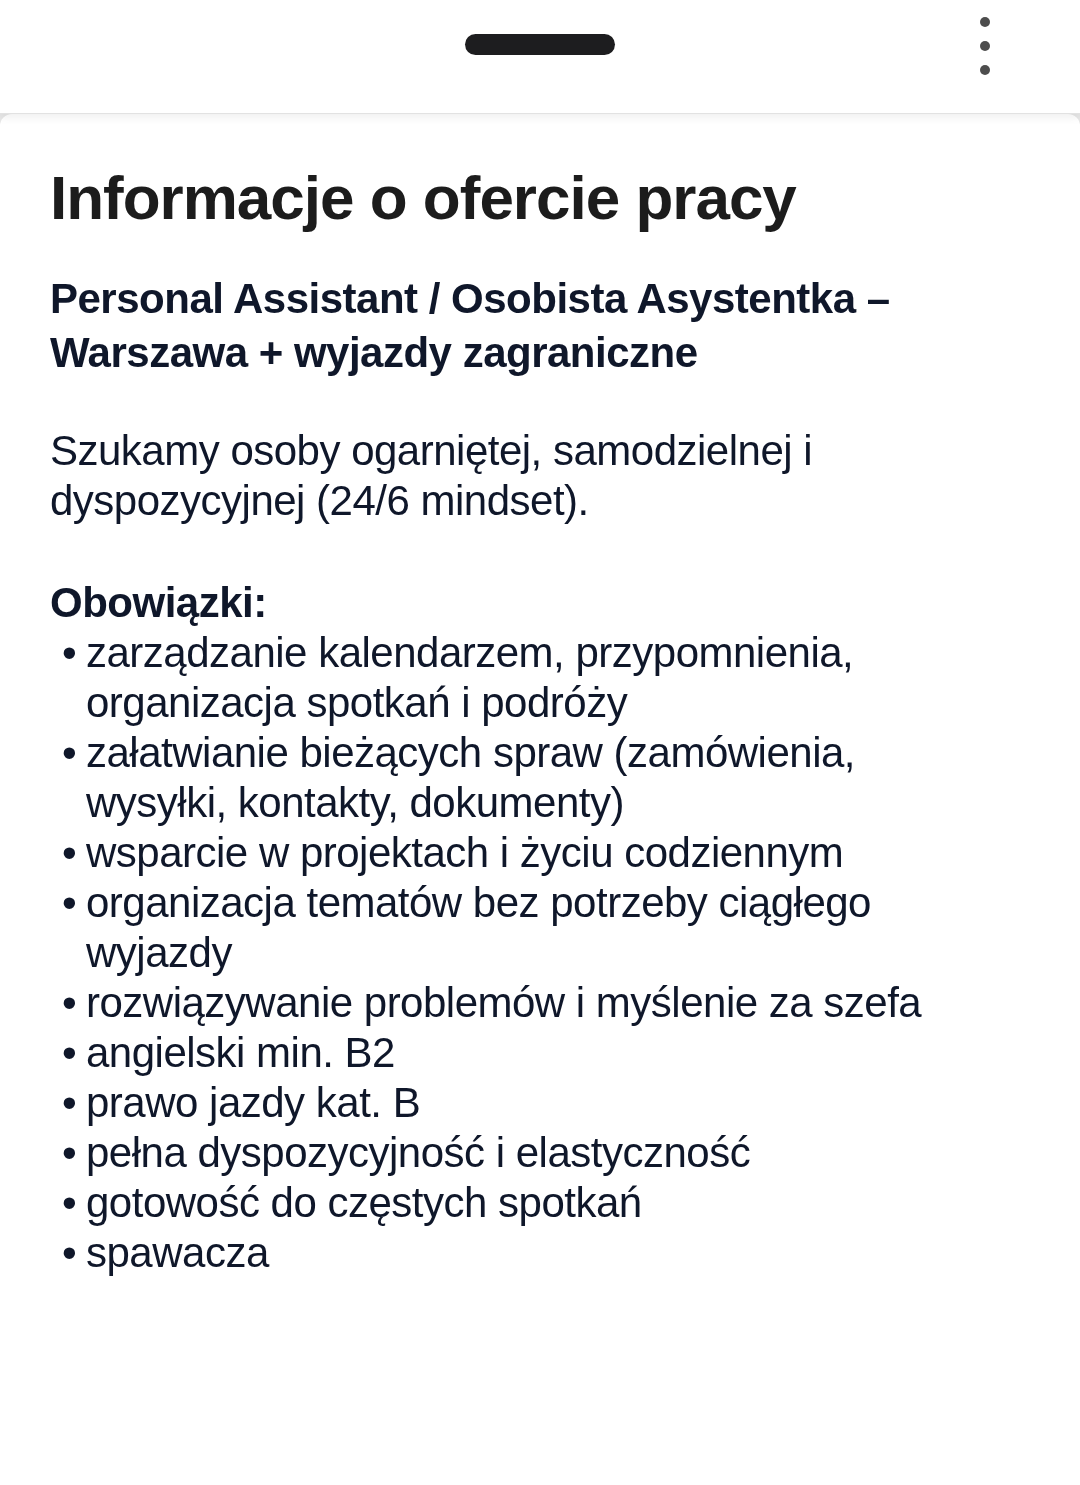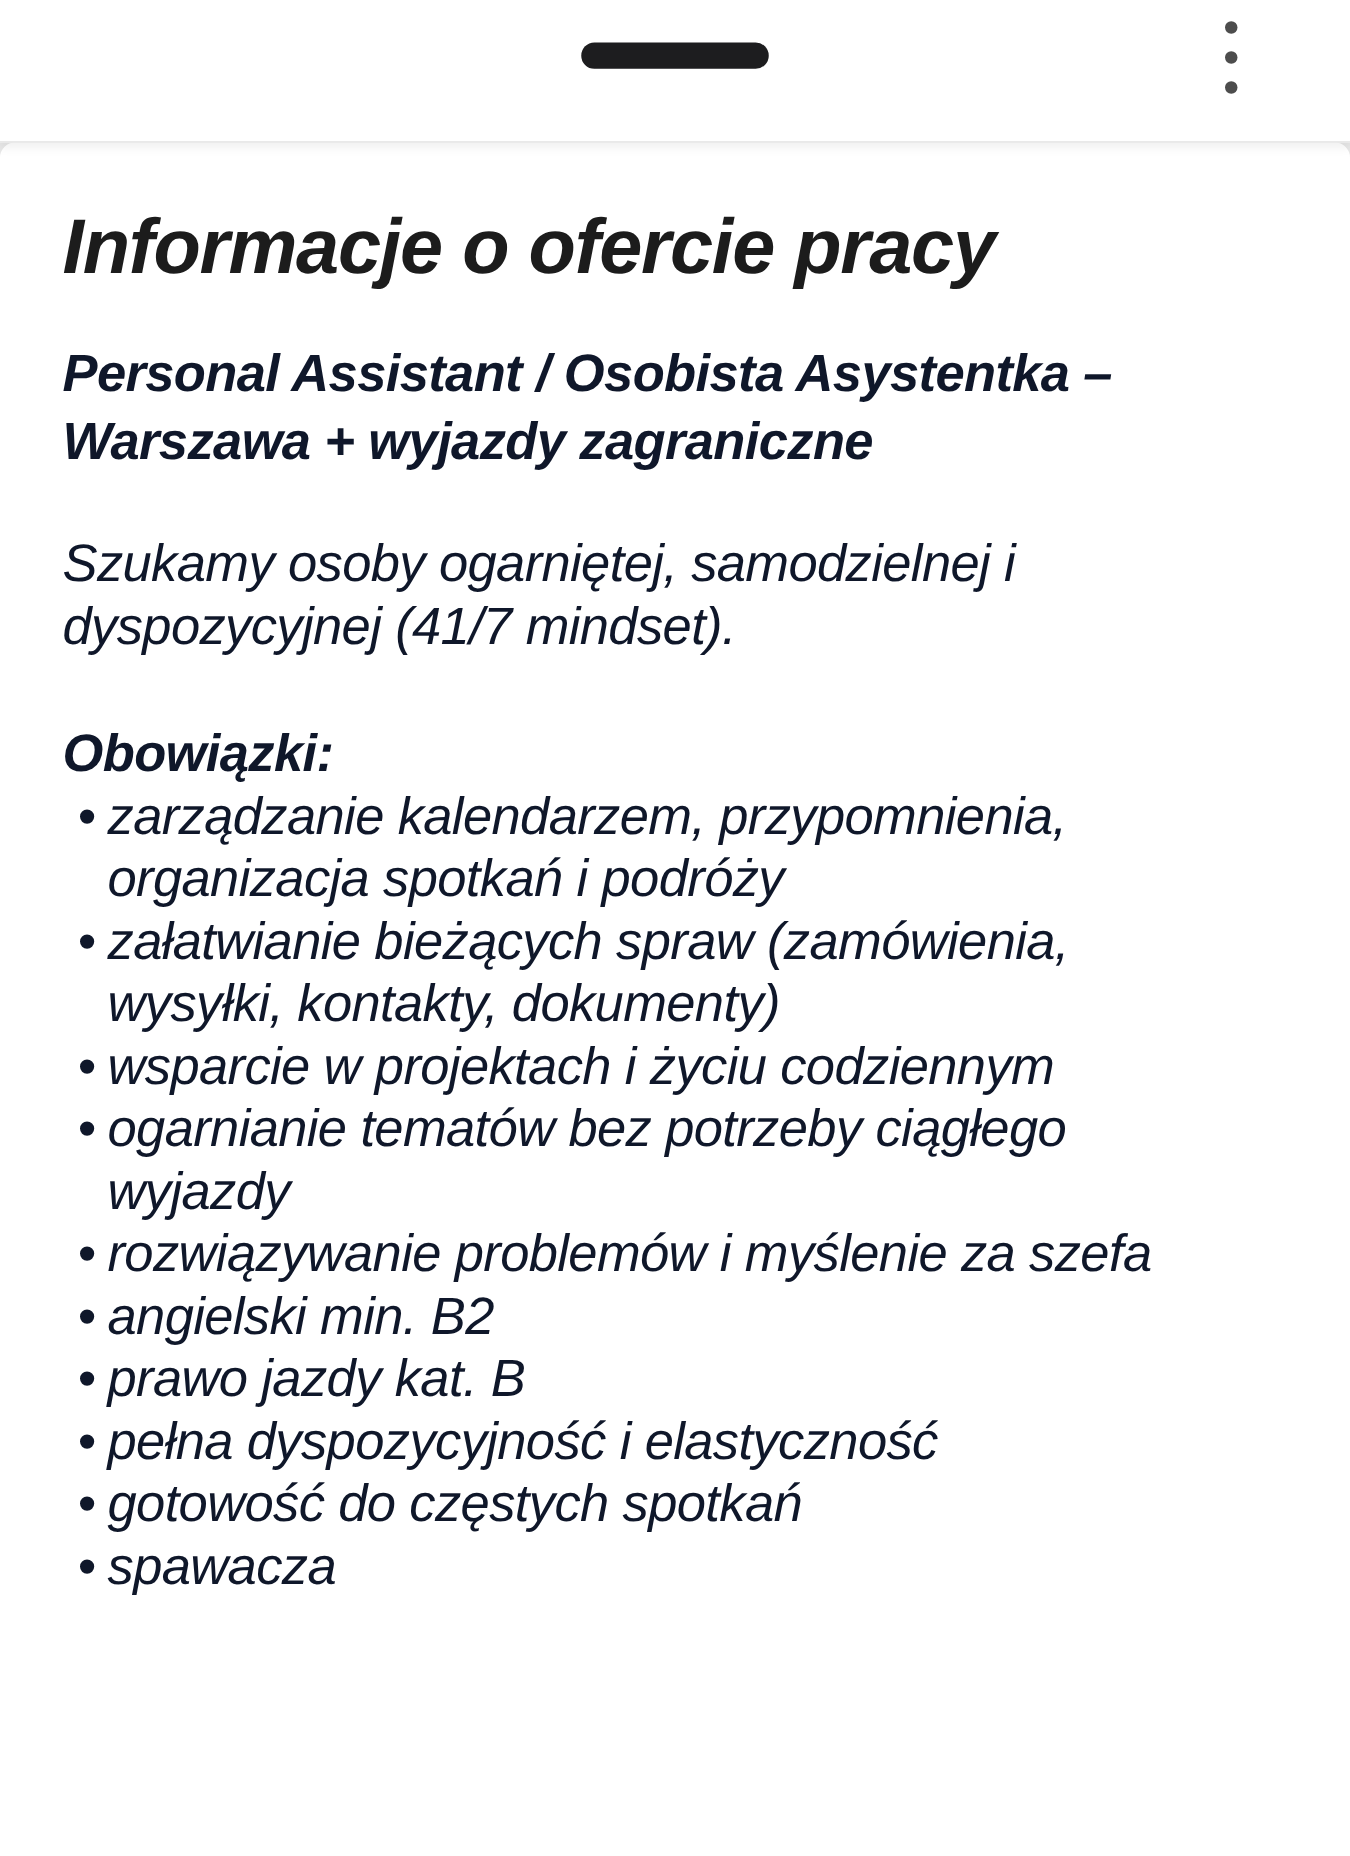--- a/index.html
+++ b/index.html
@@ -66,21 +66,20 @@
     top: 114px; left: 0;
     width: 1080px;
     height: 1371px;
     background: #ffffff;
     border-radius: 12px 12px 0 0;
     box-sizing: border-box;
     padding: 46px 46px 0 50px;
     color: #1f1f1f;
     z-index: 1;
     overflow: hidden;
-    font-style: italic;
   }
   .title {
     margin: 0;
     font-size: 62px;
     font-weight: 700;
     line-height: 76px;
     letter-spacing: -1px;
     color: #1c1c1c;
     white-space: nowrap;
   }
@@ -125,21 +124,21 @@
 
     <h1 class="title">Informacje o ofercie pracy</h1>
 
     <div class="subtitle">
       <div class="line bold">Personal Assistant / Osobista Asystentka –</div>
       <div class="line bold">Warszawa + wyjazdy zagraniczne</div>
     </div>
 
     <div class="intro">
       <div class="line">Szukamy osoby ogarniętej, samodzielnej i</div>
-      <div class="line">dyspozycyjnej (41/7 mindset).</div>
+      <div class="line">dyspozycyjnej (24/6 mindset).</div>
     </div>
 
     <div class="listblock">
 
       <div class="line bold">Obowiązki:</div>
 
       <div>
         <div class="line bullet-line"><span class="marker">•</span><span>zarządzanie kalendarzem, przypomnienia,</span></div>
         <div class="line cont-line">organizacja spotkań i podróży</div>
       </div>
@@ -147,21 +146,21 @@
       <div>
         <div class="line bullet-line"><span class="marker">•</span><span>załatwianie bieżących spraw (zamówienia,</span></div>
         <div class="line cont-line">wysyłki, kontakty, dokumenty)</div>
       </div>
 
       <div>
         <div class="line bullet-line"><span class="marker">•</span><span>wsparcie w projektach i życiu codziennym</span></div>
       </div>
 
       <div>
-        <div class="line bullet-line"><span class="marker">•</span><span>ogarnianie tematów bez potrzeby ciągłego</span></div>
+        <div class="line bullet-line"><span class="marker">•</span><span>organizacja tematów bez potrzeby ciągłego</span></div>
         <div class="line cont-line">wyjazdy</div>
       </div>
 
       <div>
         <div class="line bullet-line"><span class="marker">•</span><span>rozwiązywanie problemów i myślenie za szefa</span></div>
       </div>
 
 
       <div>
         <div class="line bullet-line"><span class="marker">•</span><span>angielski min. B2</span></div>

